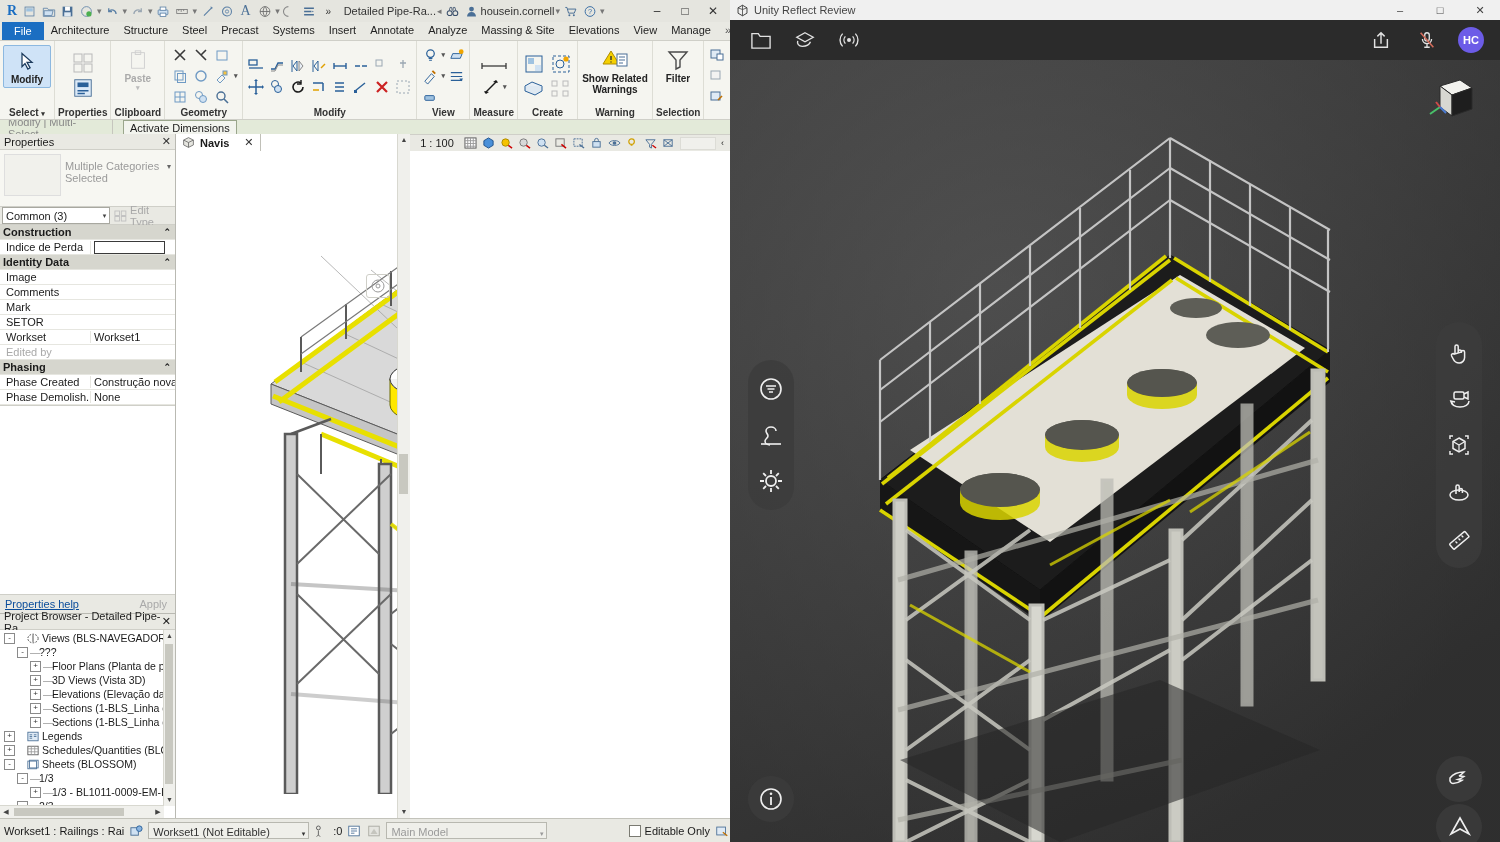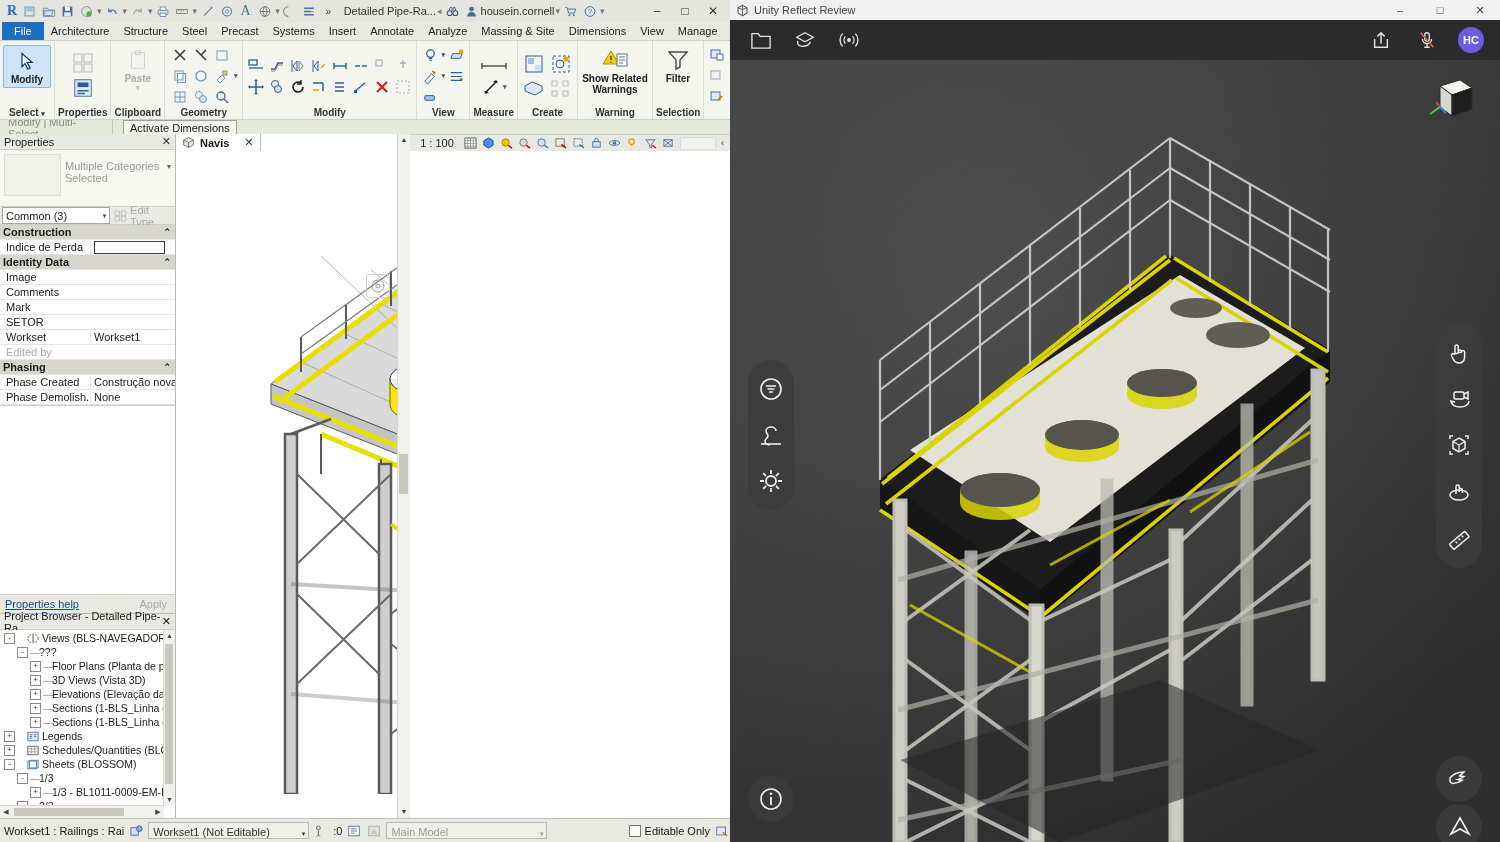--- a/index.html
+++ b/index.html
@@ -15,21 +15,21 @@
   .qat .rlogo{width:16px;height:16px;color:#1b6ec2;font-weight:bold;font-size:14px;display:flex;align-items:center;justify-content:center;font-family:"Liberation Serif",serif;}
   .qicon{width:17px;height:17px;margin:0 1px;display:flex;align-items:center;justify-content:center;color:#4a6f96;}
   .qicon svg{display:block;}
   .qsep{color:#777;font-size:9px;margin:0 1px;}
   .qtitle{font-size:11px;color:#333;margin-left:6px;white-space:nowrap;}
   .qat-right{margin-left:auto;display:flex;align-items:center;gap:2px;}
   .winbtn{width:26px;height:20px;display:flex;align-items:center;justify-content:center;color:#333;font-size:12px;}
   .user{font-size:11px;color:#333;white-space:nowrap;}
 
   
-  .rtabs{height:18px;background:#e9e9e3;display:flex;align-items:center;padding-left:2px;border-bottom:1px solid #cfcfc8;}
+  .rtabs{height:18px;background:#e9e9e3;display:flex;align-items:flex-start;padding-left:2px;border-bottom:1px solid #cfcfc8;}
   .rtab{font-size:11px;padding:2px 7px 3px 7px;color:#222;white-space:nowrap;}
   .rtab.file{background:#1b6ec2;color:#fff;padding:3px 12px;}
 
   
   .ribbon{height:78px;background:#f5f5f0;border-bottom:1px solid #cfcfc8;display:flex;position:relative;font-weight:bold;}
   .rpanel{display:flex;flex-direction:column;justify-content:space-between;border-right:1px solid #ddddd5;padding:2px 3px 0 3px;position:relative;}
   .rpanel .ptitle{font-size:10px;color:#333;text-align:center;padding-bottom:1px;white-space:nowrap;}
   .rpbody{display:flex;align-items:flex-start;gap:2px;flex:1;padding-top:2px;}
   .bigbtn{width:44px;display:flex;flex-direction:column;align-items:center;font-size:10px;color:#222;padding:2px 1px;border-radius:2px;}
   .bigbtn.sel{background:#cfe3f7;border:1px solid #8cb8e0;}
@@ -281,21 +281,21 @@
       <div class="rtab file">File</div>
       <div class="rtab">Architecture</div>
       <div class="rtab">Structure</div>
       <div class="rtab">Steel</div>
       <div class="rtab">Precast</div>
       <div class="rtab">Systems</div>
       <div class="rtab">Insert</div>
       <div class="rtab">Annotate</div>
       <div class="rtab">Analyze</div>
       <div class="rtab">Massing &amp; Site</div>
-      <div class="rtab">Dimensions</div>
+      <div class="rtab">Elevations</div>
       <div class="rtab">View</div>
       <div class="rtab">Manage</div>
       <div class="rtab" style="color:#555;">»</div>
 
     </div>
 
     <div class="ribbon">
 
       <div class="rpanel" style="width:58px;">
         <div class="rpbody" style="justify-content:center;">

